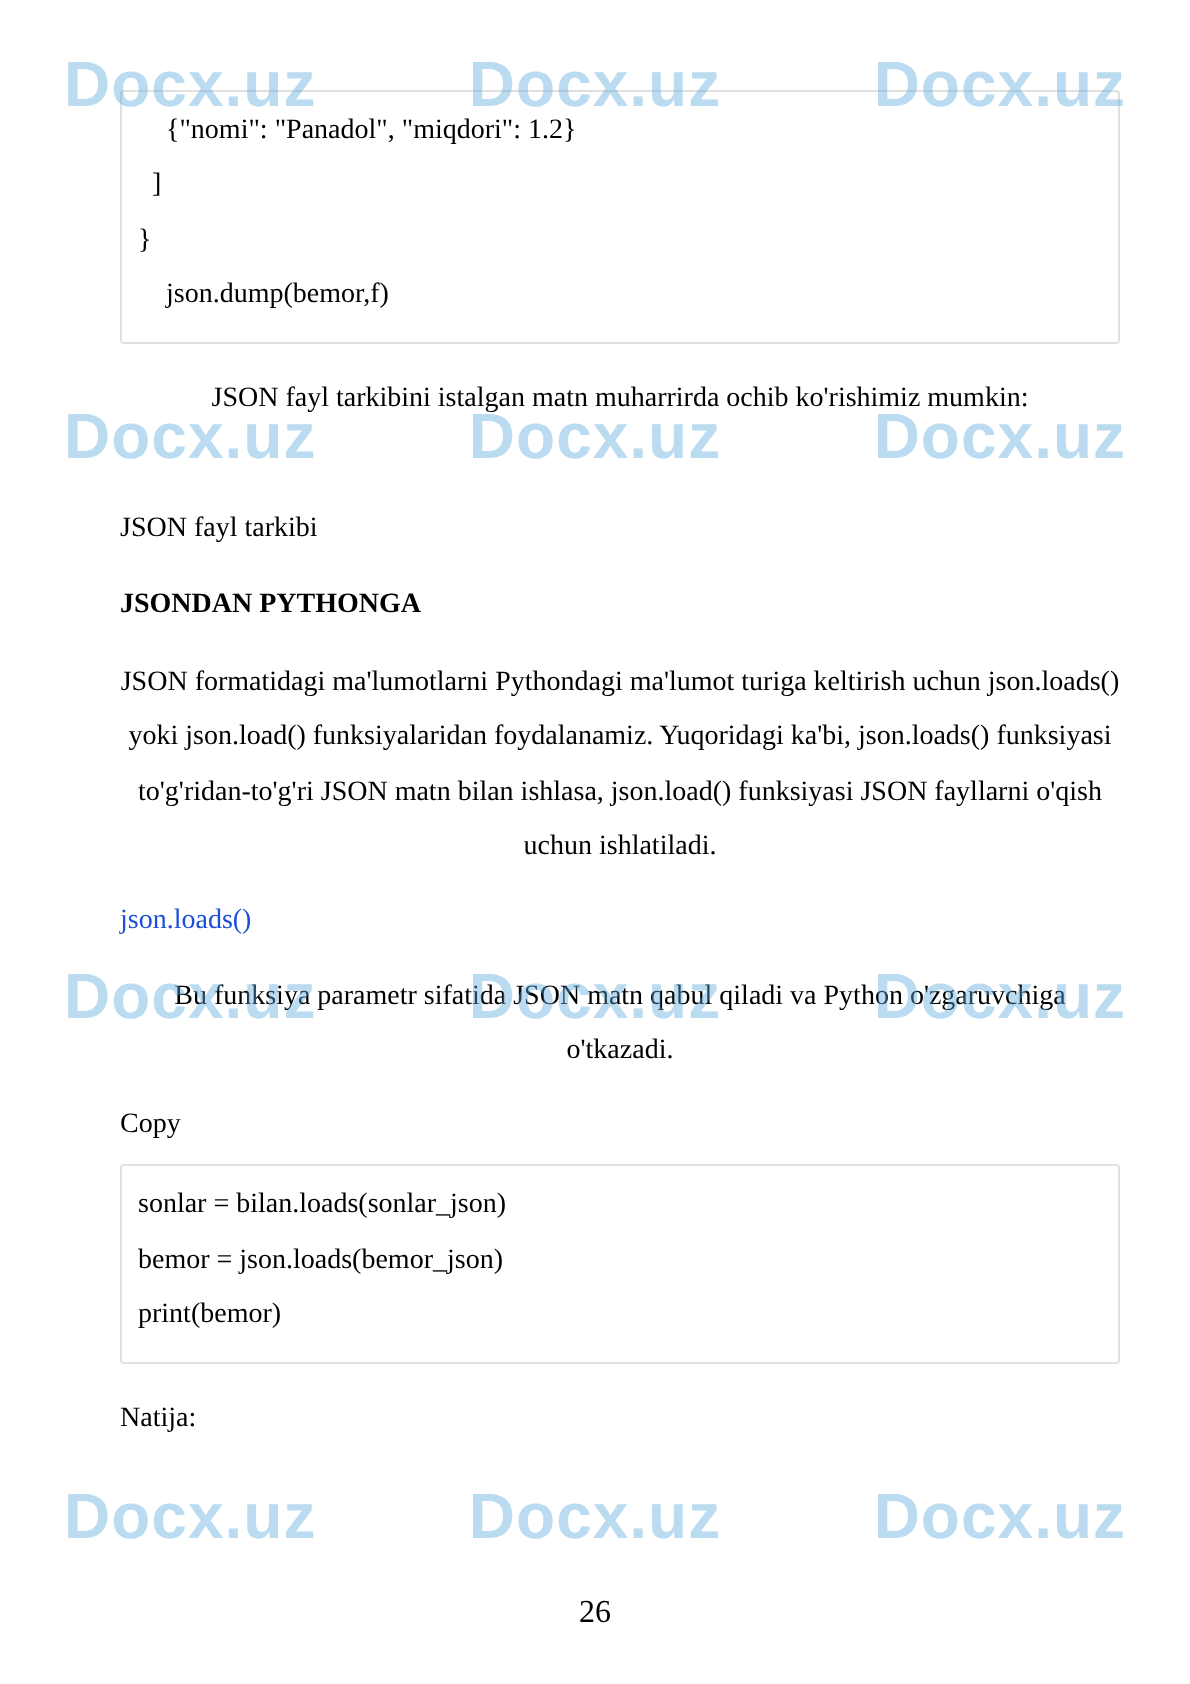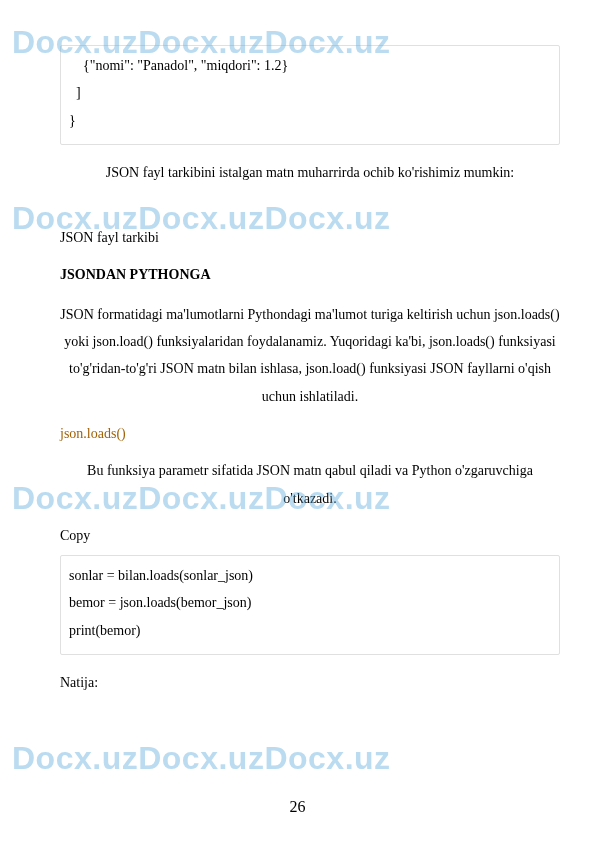--- a/index.html
+++ b/index.html
@@ -13,21 +13,22 @@
       background: #ffffff;
       position: relative;
       font-family: "Times New Roman", Times, serif;
       overflow: hidden;
     }
     .watermark-row {
       position: absolute;
       left: 0;
       right: 0;
       display: flex;
-      padding: 0 12px;
+      justify-content: space-between;
+      padding: 0 32px;
       pointer-events: none;
       z-index: 10;
     }
     .wm {
       font-family: Arial, Helvetica, sans-serif;
       font-weight: 700;
       font-size: 32px;
       color: rgba(90, 170, 220, 0.42);
       letter-spacing: 0.5px;
       white-space: nowrap;
@@ -61,21 +62,21 @@
       font-weight: 700;
       margin-bottom: 12px;
       font-size: 14px;
     }
     .para {
       margin-bottom: 10px;
       line-height: 1.95;
       text-align: center;
     }
     .link {
-      color: #a16207;
+      color: #1d4ed8;
       margin-top: 8px;
       margin-bottom: 10px;
     }
     .copy-label {
       margin-top: 10px;
       margin-bottom: 6px;
     }
     .result-label {
       margin-top: 10px;
     }
@@ -113,20 +114,21 @@
   <span class="wm">Docx.uz</span>
 </div>
 
 <div class="content">
 
   <div class="code-block">
     <div class="code-line">    {"nomi": "Panadol", "miqdori": 1.2}</div>
     <div class="code-line">  ]</div>
     <div class="code-line">}</div>
     <div class="code-line"></div>
+    <div class="code-line">    json.dump(bemor,f)</div>
   </div>
 
   <div class="para">JSON fayl tarkibini istalgan matn muharrirda ochib ko'rishimiz mumkin:</div>
 
   <div class="section-label">JSON fayl tarkibi</div>
 
   <div class="heading">JSONDAN PYTHONGA</div>
 
   <div class="para">JSON formatidagi ma'lumotlarni Pythondagi ma'lumot turiga keltirish uchun json.loads() yoki json.load() funksiyalaridan foydalanamiz. Yuqoridagi ka'bi, json.loads() funksiyasi to'g'ridan-to'g'ri JSON matn bilan ishlasa, json.load() funksiyasi JSON fayllarni o'qish uchun ishlatiladi.</div>
 

